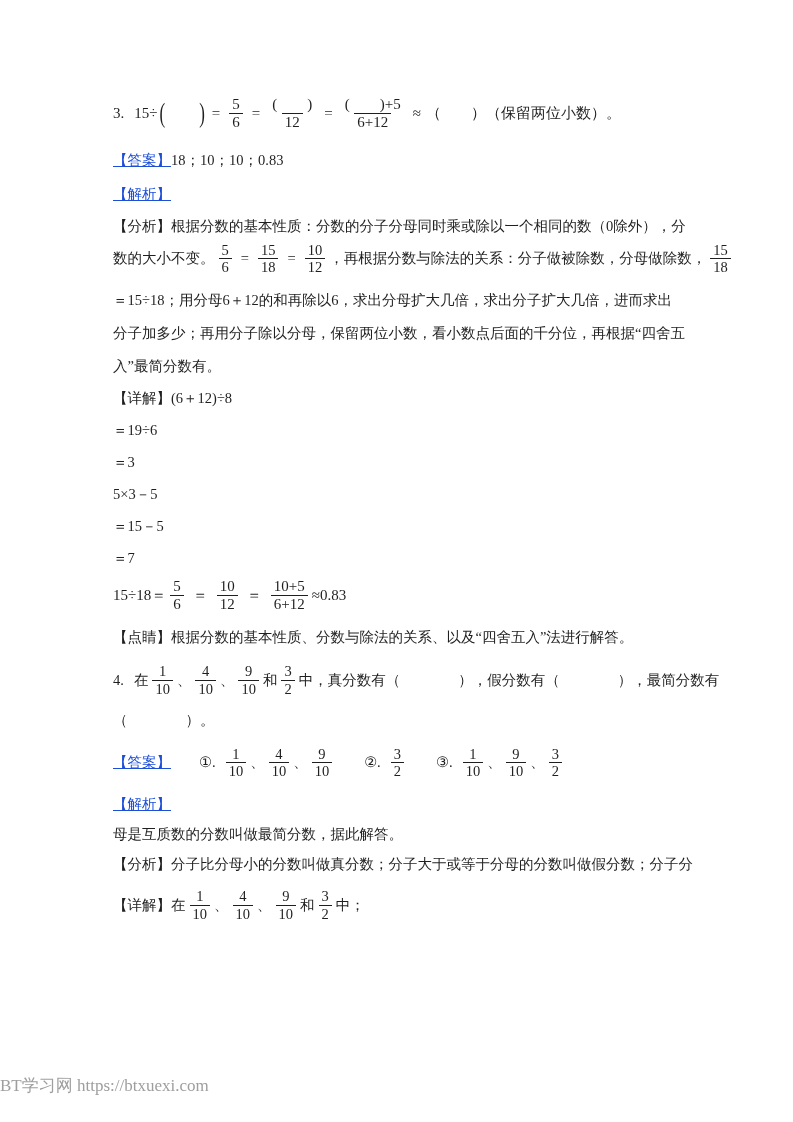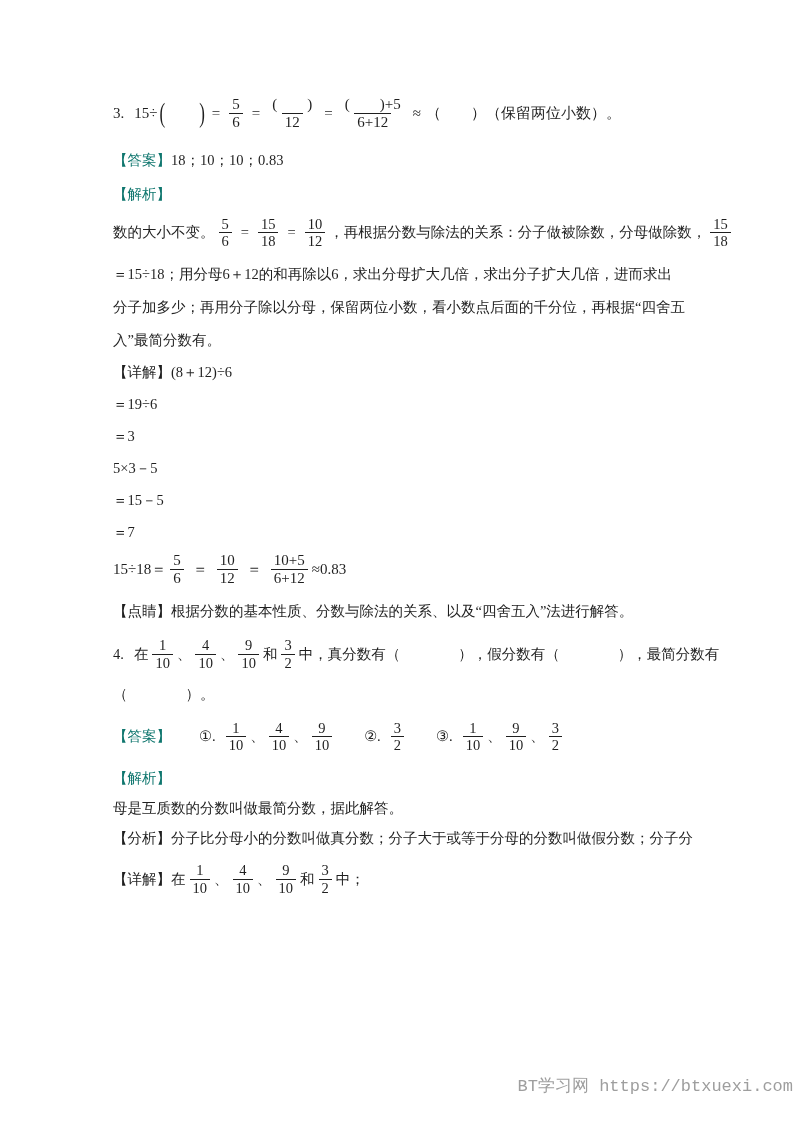--- a/index.html
+++ b/index.html
@@ -6,37 +6,37 @@
   html,body { background:#ffffff; }
   .page {
     position:relative; width:793px; height:1122px; background:#ffffff;
     overflow:hidden; color:#1f1f1f;
     font-family:"Liberation Serif","DejaVu Serif",serif;
     font-size:14.5px;
   }
   .content { position:absolute; left:113px; top:96px; width:578px; }
   .row { display:flex; align-items:center; white-space:nowrap; }
   .tline { line-height:20px; white-space:nowrap; }
-  .accent { color:#0f766e; }
+  .accent { color:#1d4ed8;text-decoration:underline; }
   .frac { display:inline-flex; flex-direction:column; align-items:center; line-height:1.15; margin:0 4px; vertical-align:middle; }
   .frac .fn { display:block; padding:0 3px; text-align:center; }
   .frac .fd { display:block; border-top:1.4px solid #1f1f1f; padding:0 3px; text-align:center; }
   .op { margin:0 5px; }
   .tallp { display:inline-block; transform:scaleY(1.55); transform-origin:center; font-size:17px; padding:0 2px; }
   .stem { font-size:15px; }
   .qnum { margin-right:10px; }
   .mb18 { margin-bottom:18px; } .mb16 { margin-bottom:16px; }
   .mb14 { margin-bottom:14px; } .mb13 { margin-bottom:13px; }
   .mb12 { margin-bottom:12px; } .mb10 { margin-bottom:10px; }
   .mb6  { margin-bottom:6px; } .gap28 { display:inline-block; width:28px; }
   .marker { margin:0 6px 0 0; }
   .footer {
-    position:absolute; top:1074px; left:0; width:100%; text-align:right;
+    position:absolute; top:1074px; left:0; width:100%; text-align:left;
     color:#9e9e9e; font-size:17px;
-    font-family:Liberation Mono, monospace;
+    font-family:Liberation Serif, serif;
   }
 </style>
 </head>
 <body>
 
 <div class="page">
   <div class="content">
 
     <div class="row stem mb18">
       <span class="qnum">3.</span>
@@ -64,20 +64,23 @@
     </div>
 
     <div class="tline mb14">
       <span class="accent">【答案】</span><span>18；10；10；0.83</span>
     </div>
 
     <div class="tline mb12">
       <span class="accent">【解析】</span>
     </div>
 
+    <div class="tline mb6">
+      <span>【分析】根据分数的基本性质：分数的分子分母同时乘或除以一个相同的数（0除外），分</span>
+    </div>
     <div class="row mb14">
       <span>数的大小不变。</span>
       <span class="frac">
         <span class="fn">5</span>
         <span class="fd">6</span>
       </span>
       <span class="op">=</span>
       <span class="frac">
         <span class="fn">15</span>
         <span class="fd">18</span>
@@ -97,21 +100,21 @@
       <span>＝15÷18；用分母6＋12的和再除以6，求出分母扩大几倍，求出分子扩大几倍，进而求出</span>
     </div>
     <div class="tline mb13">
       <span>分子加多少；再用分子除以分母，保留两位小数，看小数点后面的千分位，再根据“四舍五</span>
     </div>
     <div class="tline mb12">
       <span>入”最简分数有。</span>
     </div>
 
     <div class="tline mb12">
-      <span>【详解】</span><span>(8＋12)÷6</span>
+      <span>【详解】</span><span>(6＋12)÷8</span>
     </div>
     <div class="tline mb12">
       <span>＝19÷6</span>
     </div>
     <div class="tline mb12">
       <span>＝3</span>
     </div>
     <div class="tline mb12">
       <span>5×3－5</span>
     </div>

